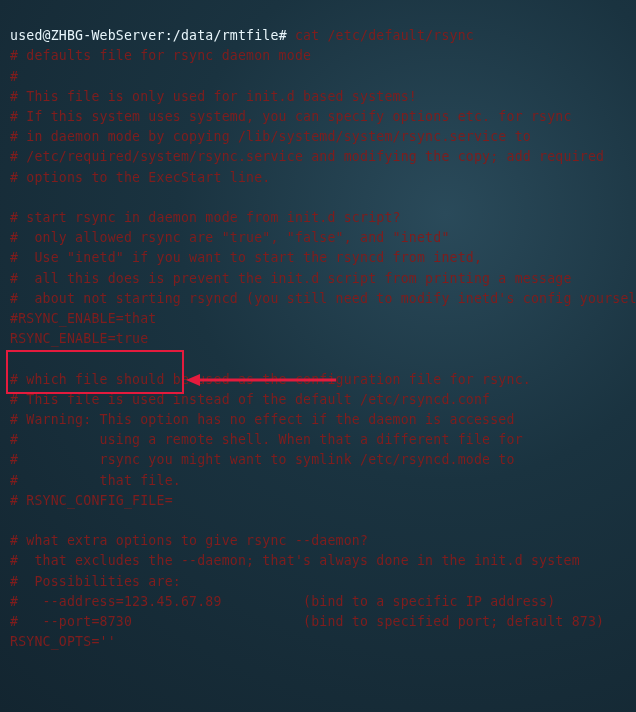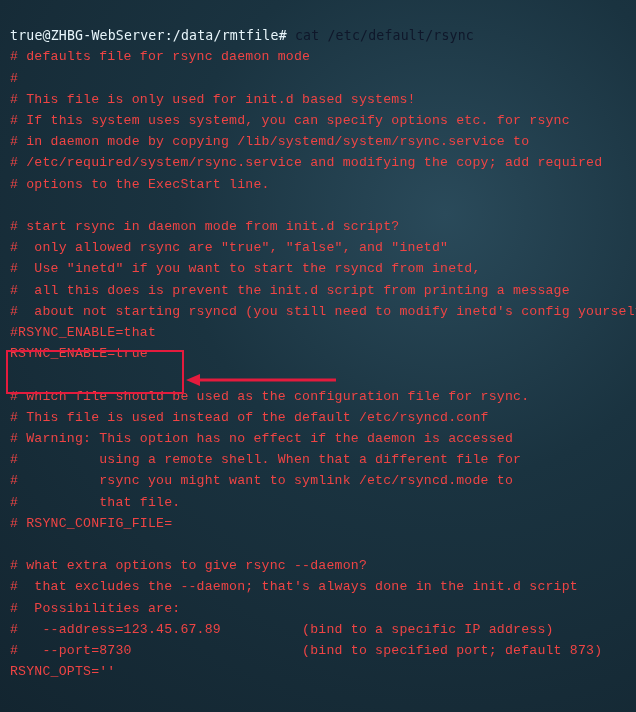--- a/index.html
+++ b/index.html
@@ -14,22 +14,22 @@
     overflow: hidden;
   }
   .terminal {
     padding: 6px 10px 10px 10px;
     line-height: 20.2px;
     white-space: pre;
     letter-spacing: 0.2px;
   }
   .prompt .path { color: #e8f6fb; }
   .prompt .sep  { color: #e8f6fb; }
-  .prompt .cmd  { color: #0f172a; }
-  .line { color: #ef4444; font-family: Liberation Mono, monospace; }
+  .prompt .cmd  { color: #7f1d1d; }
+  .line { color: #7f1d1d; }
   .highlight-box {
     position: absolute;
     left: 6px;
     top: 350px;
     width: 178px;
     height: 44px;
     border: 2px solid #e41b3d;
     box-sizing: border-box;
     pointer-events: none;
   }
@@ -41,21 +41,21 @@
     height: 20px;
     pointer-events: none;
   }
   .arrow line { stroke:#e41b3d; stroke-width:3; }
   .arrow polygon { fill:#e41b3d; }
 </style>
 </head>
 <body>
 
 <div class="terminal">
-<span class="prompt"><span class="path">true@ZHBG-WebServer</span><span class="sep">:</span><span class="path">/data/rmtfile</span><span class="sep">#</span> <span class="cmd">cat /etc/default/rsync</span></span>
+<span class="prompt"><span class="path">used@ZHBG-WebServer</span><span class="sep">:</span><span class="path">/data/rmtfile</span><span class="sep">#</span> <span class="cmd">cat /etc/default/rsync</span></span>
 <span class="line"># defaults file for rsync daemon mode</span>
 <span class="line">#</span>
 <span class="line"># This file is only used for init.d based systems!</span>
 <span class="line"># If this system uses systemd, you can specify options etc. for rsync</span>
 <span class="line"># in daemon mode by copying /lib/systemd/system/rsync.service to</span>
 <span class="line"># /etc/required/system/rsync.service and modifying the copy; add required</span>
 <span class="line"># options to the ExecStart line.</span>
 <span class="line"></span>
 <span class="line"># start rsync in daemon mode from init.d script?</span>
 <span class="line">#  only allowed rsync are "true", "false", and "inetd"</span>
@@ -67,21 +67,21 @@
 <span class="line"></span>
 <span class="line"># which file should be used as the configuration file for rsync.</span>
 <span class="line"># This file is used instead of the default /etc/rsyncd.conf</span>
 <span class="line"># Warning: This option has no effect if the daemon is accessed</span>
 <span class="line">#          using a remote shell. When that a different file for</span>
 <span class="line">#          rsync you might want to symlink /etc/rsyncd.mode to</span>
 <span class="line">#          that file.</span>
 <span class="line"># RSYNC_CONFIG_FILE=</span>
 <span class="line"></span>
 <span class="line"># what extra options to give rsync --daemon?</span>
-<span class="line">#  that excludes the --daemon; that's always done in the init.d script</span>
+<span class="line">#  that excludes the --daemon; that's always done in the init.d system</span>
 <span class="line">#  Possibilities are:</span>
 <span class="line">#   --address=123.45.67.89          (bind to a specific IP address)</span>
 <span class="line">#   --port=8730                     (bind to specified port; default 873)</span>
 <span class="line">RSYNC_OPTS=''</span>
 </div>
 
 <div class="highlight-box"></div>
 <svg class="arrow" viewBox="0 0 150 20">
   <line x1="150" y1="10" x2="12" y2="10"></line>
   <polygon points="0,10 14,4 14,16"></polygon>

